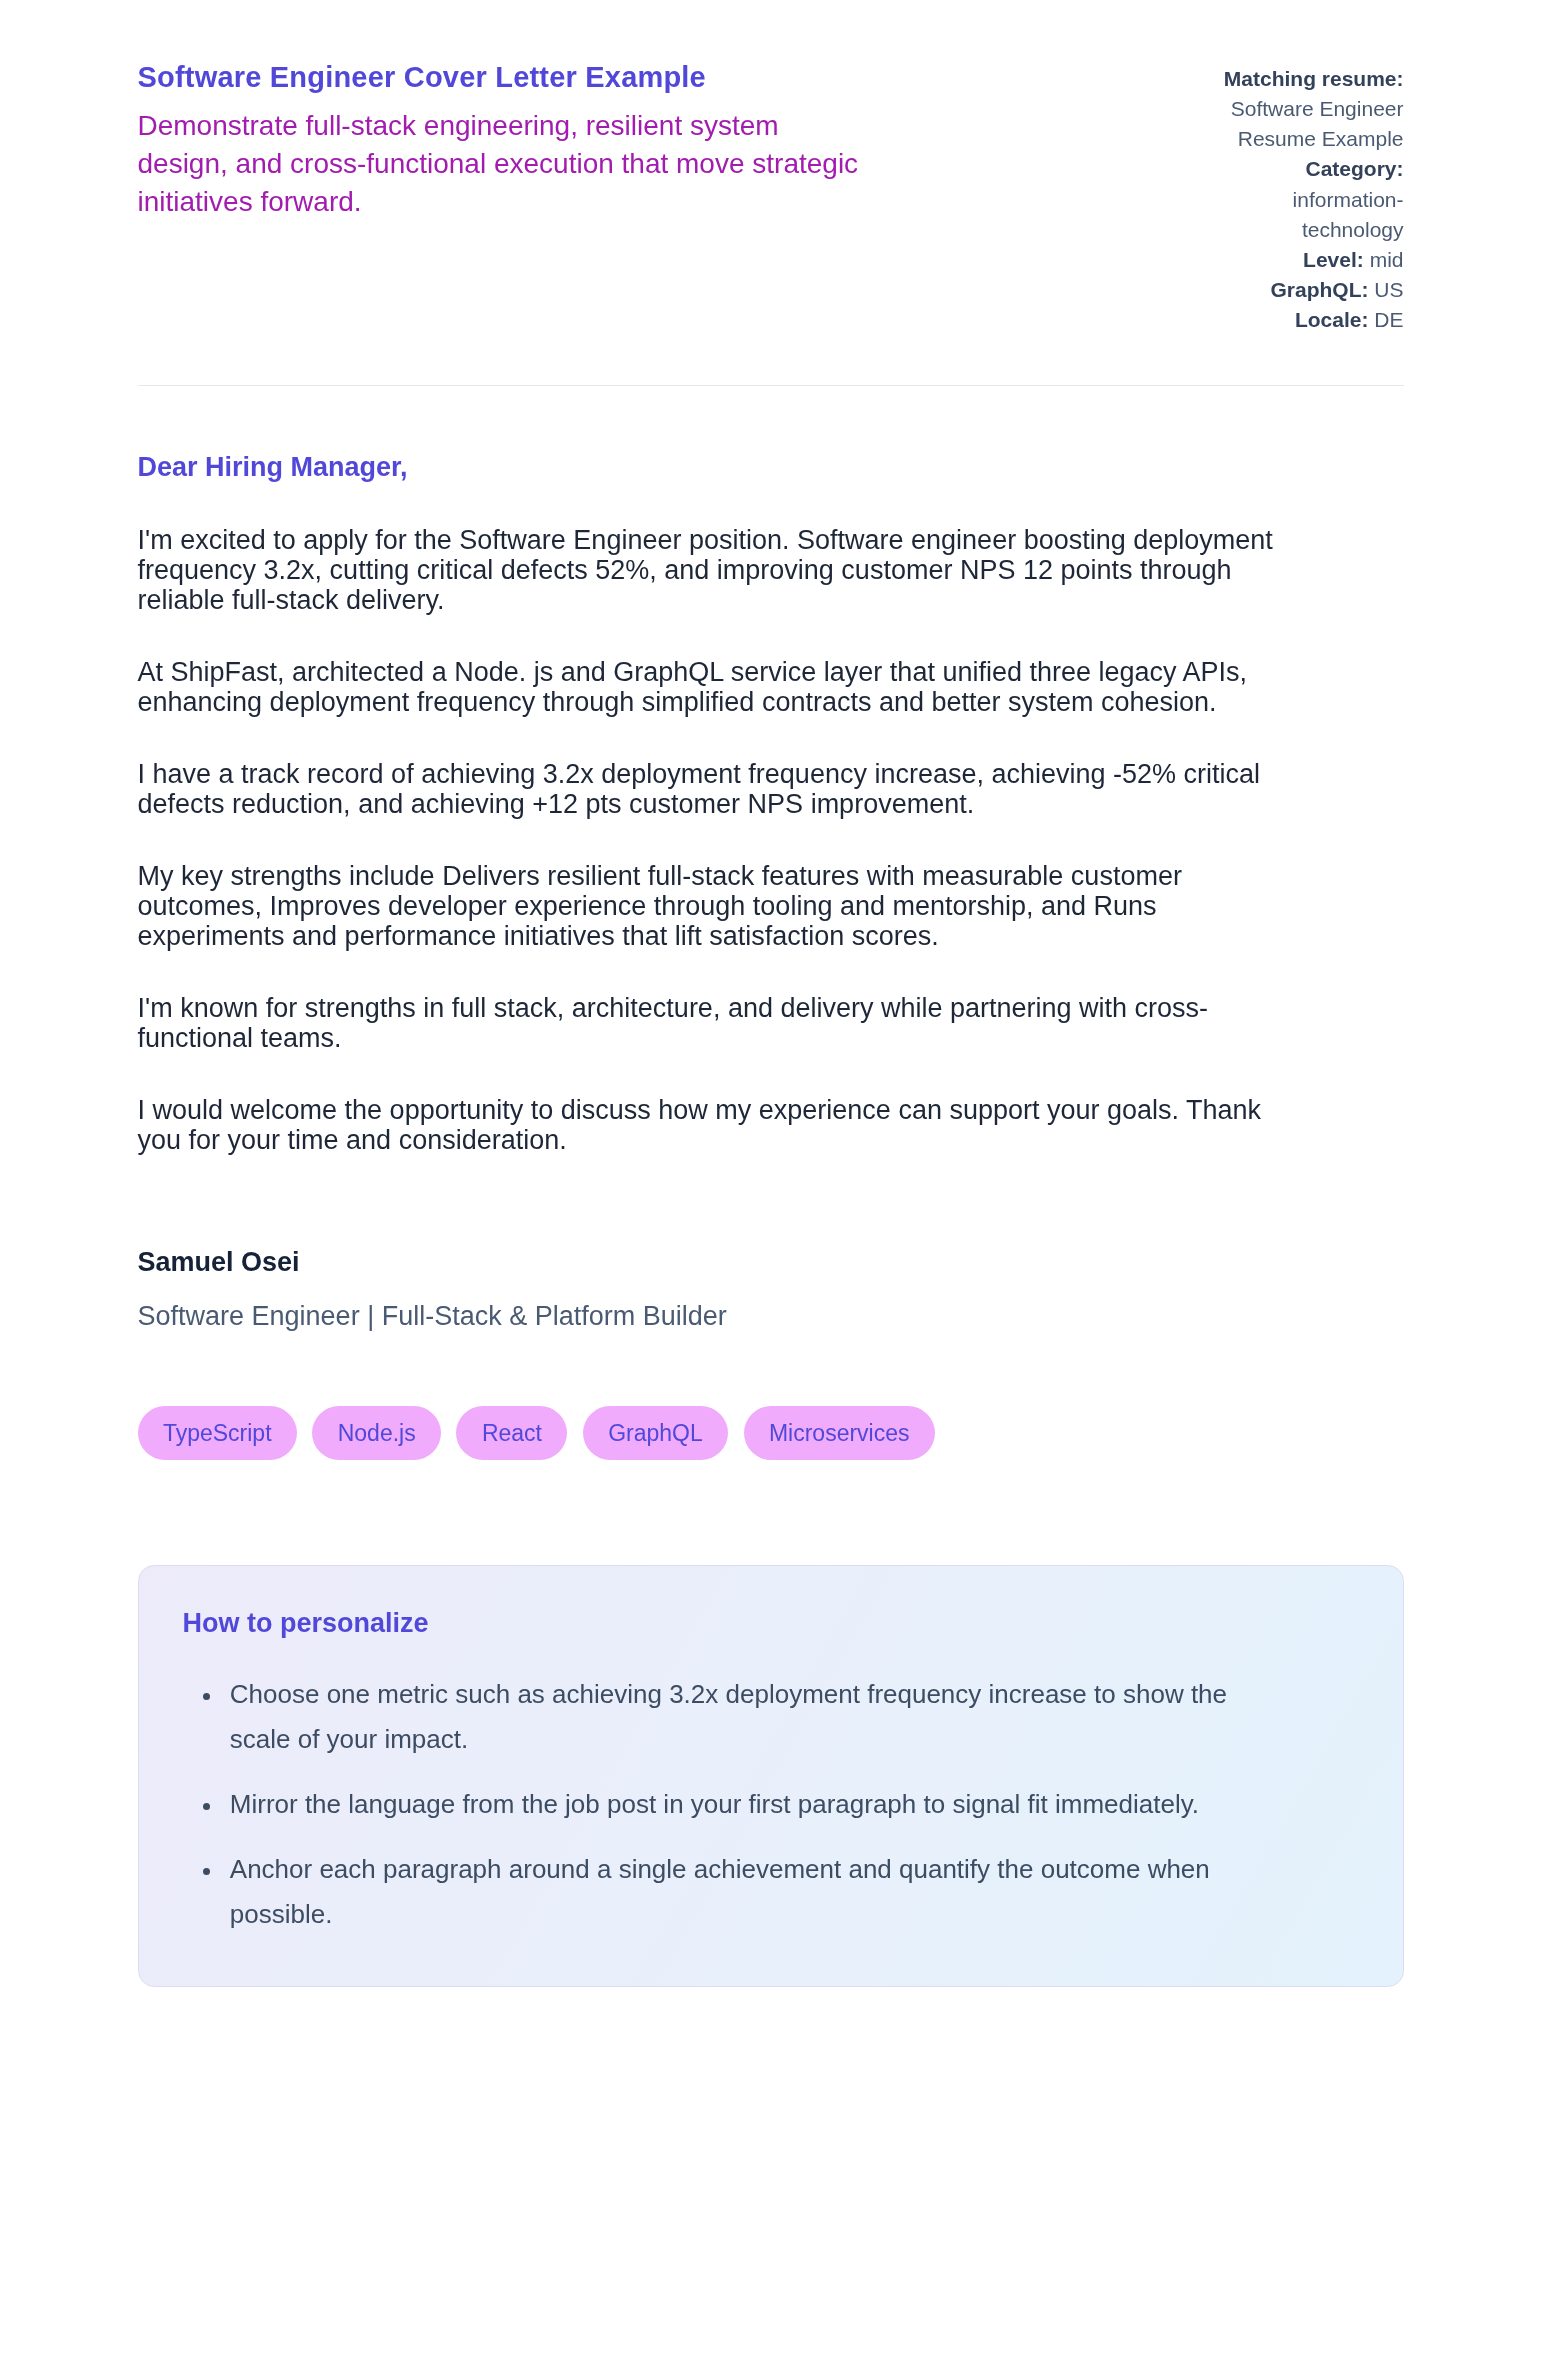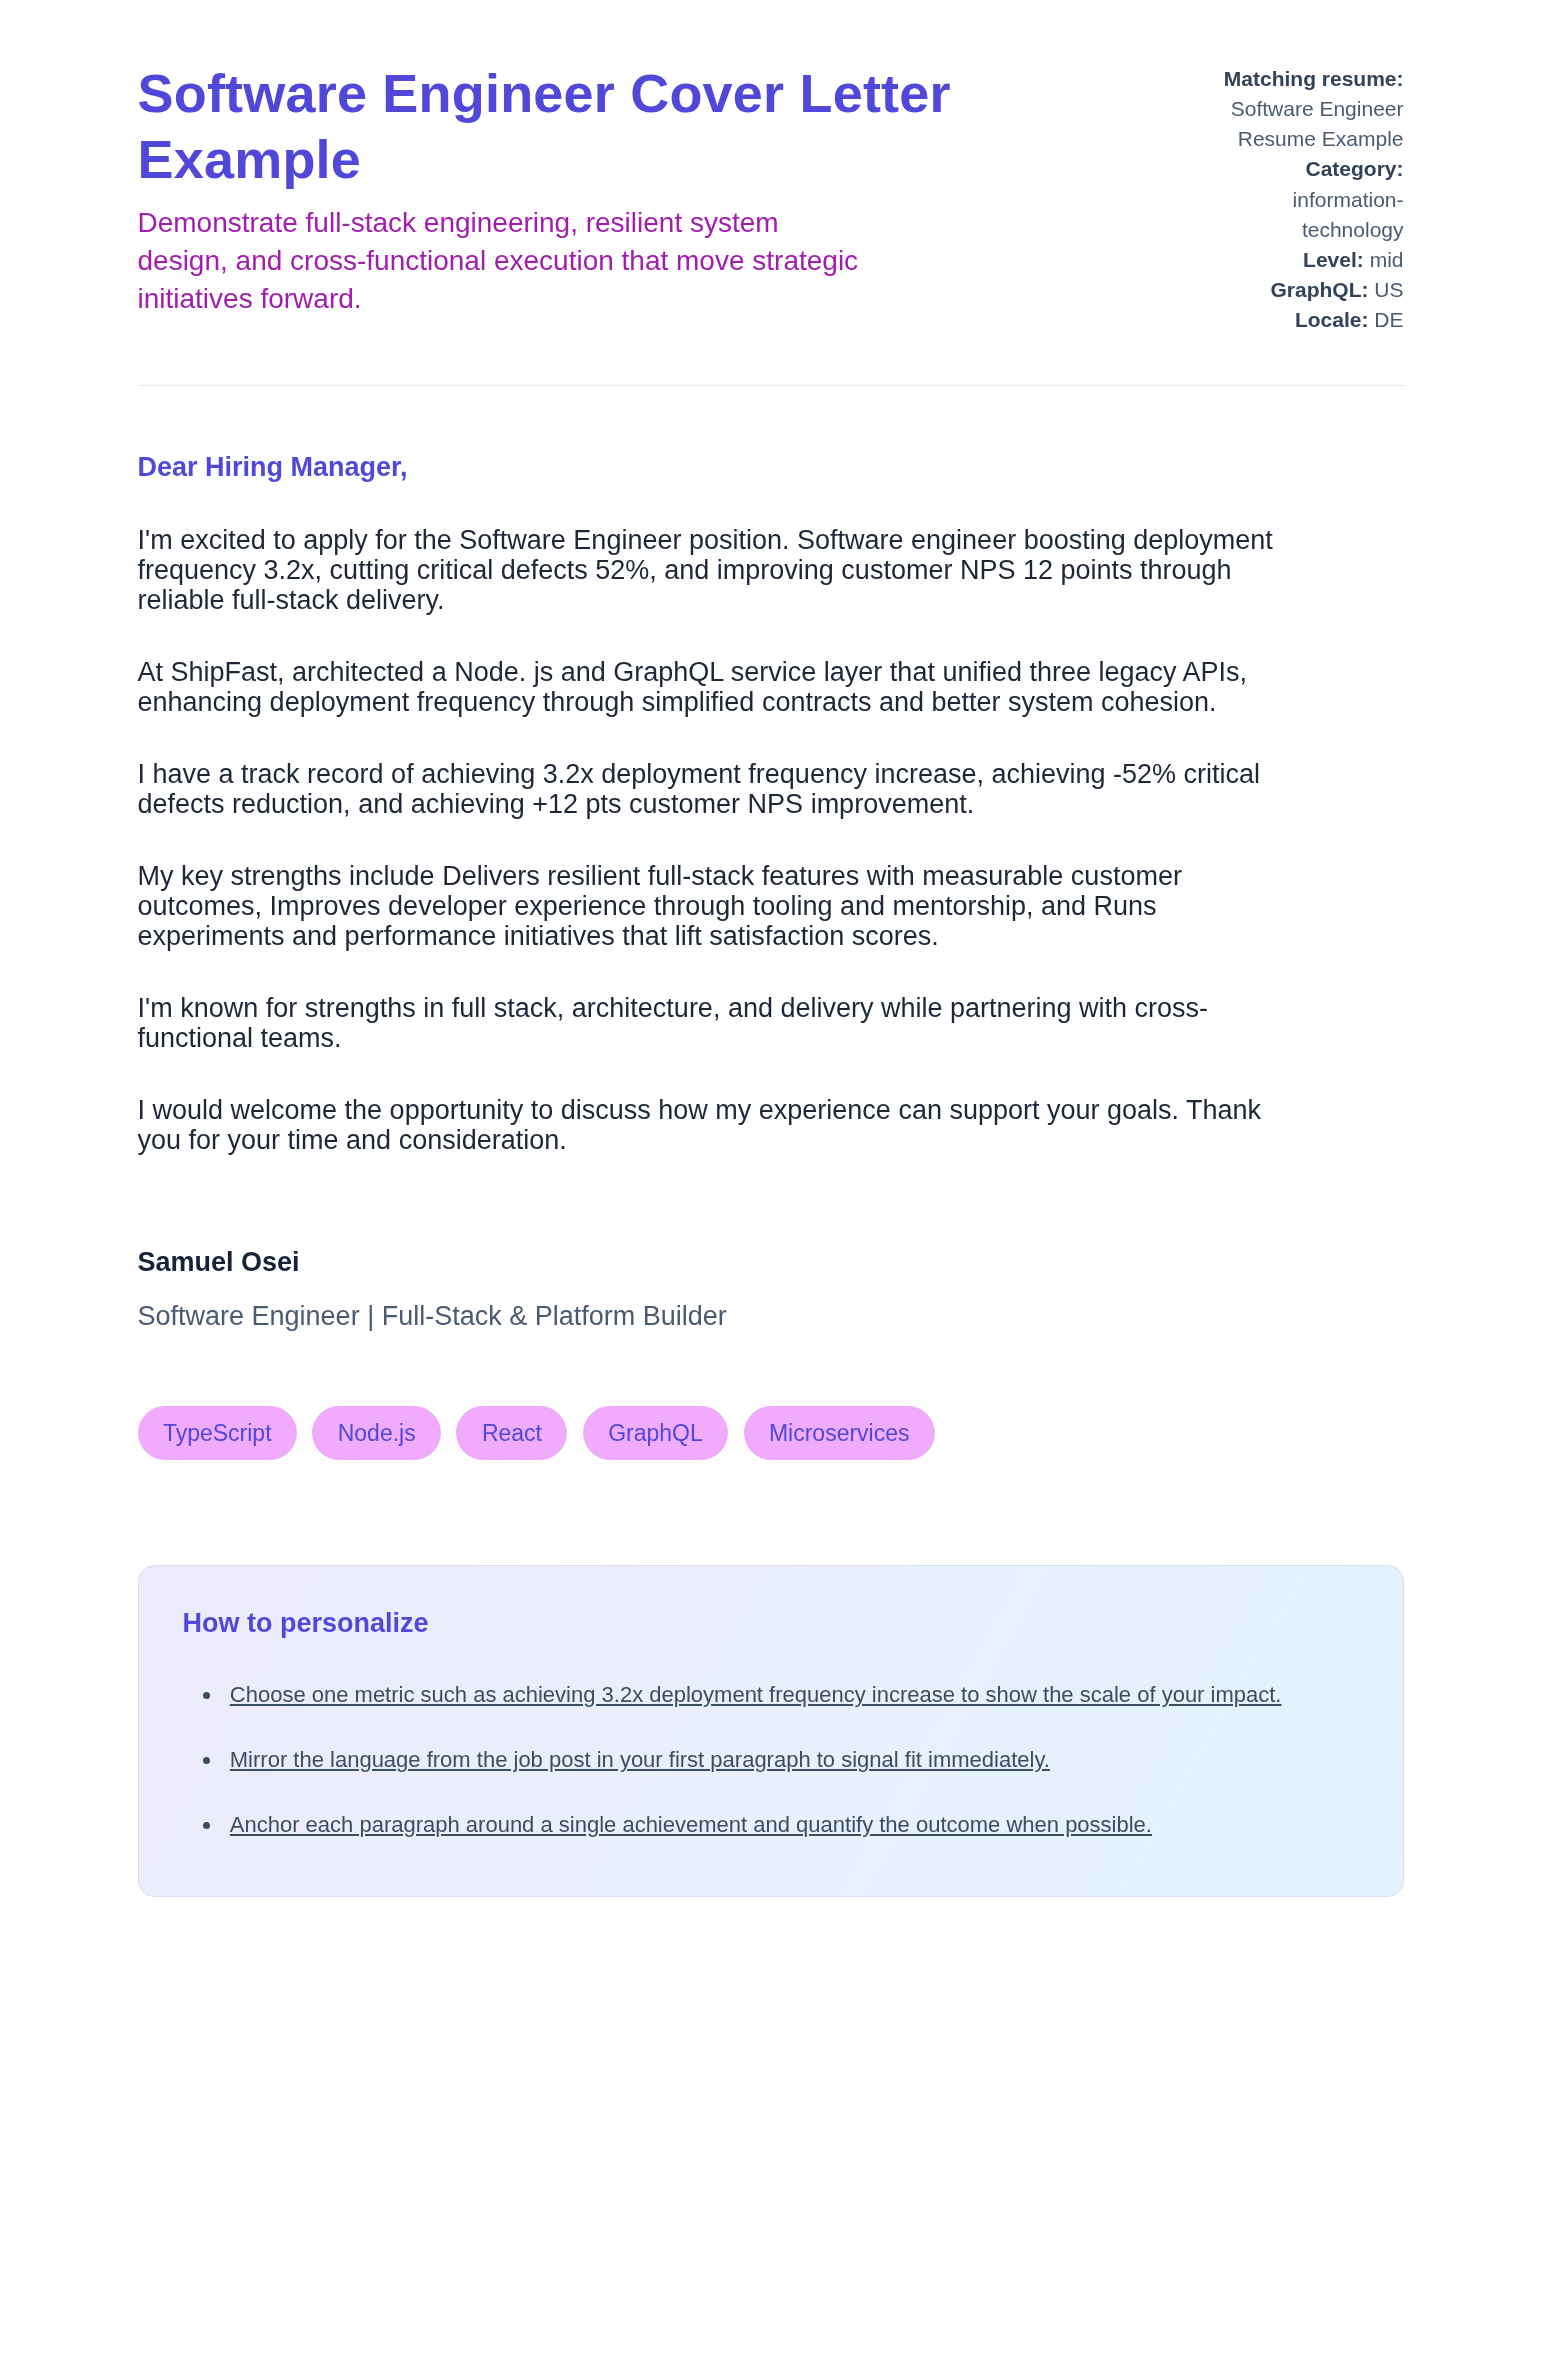--- a/index.html
+++ b/index.html
@@ -12,21 +12,21 @@
   .page {
     width: 1266px;
     margin: 0 auto;
     padding-top: 60px;
   }
   
   .header { display: flex; justify-content: space-between; align-items: flex-start; }
   .header-left { flex: 1 1 auto; }
   h1.title {
     max-width: 834px;
-    font-size: 54px;
+    font-size: 29px;
     line-height: 1.23;
     font-weight: bold;
     color: #5148d9;
     letter-spacing: 0.2px;
   }
   p.subtitle {
     max-width: 725px;
     margin-top: 11px;
     font-size: 28px;
     line-height: 1.36;
@@ -103,26 +103,25 @@
     font-weight: bold;
     color: #5148d9;
   }
   .callout ul {
     margin-top: 33px;
     padding-left: 40px;
     list-style: disc outside;
   }
   .callout li {
     max-width: 1070px;
-    font-size: 22px;
+    font-size: 26px;
     line-height: 45px;
     color: #3c4c63;
     margin-bottom: 20px;
     padding-left: 7.3px;
-    text-decoration: underline;
   }
   .callout li::marker { color: #3c4c63; font-size: 22px; }
   .callout li:last-child { margin-bottom: 0; }
 </style>
 </head>
 <body>
 
 <div class="page">
 
   <header class="header">

